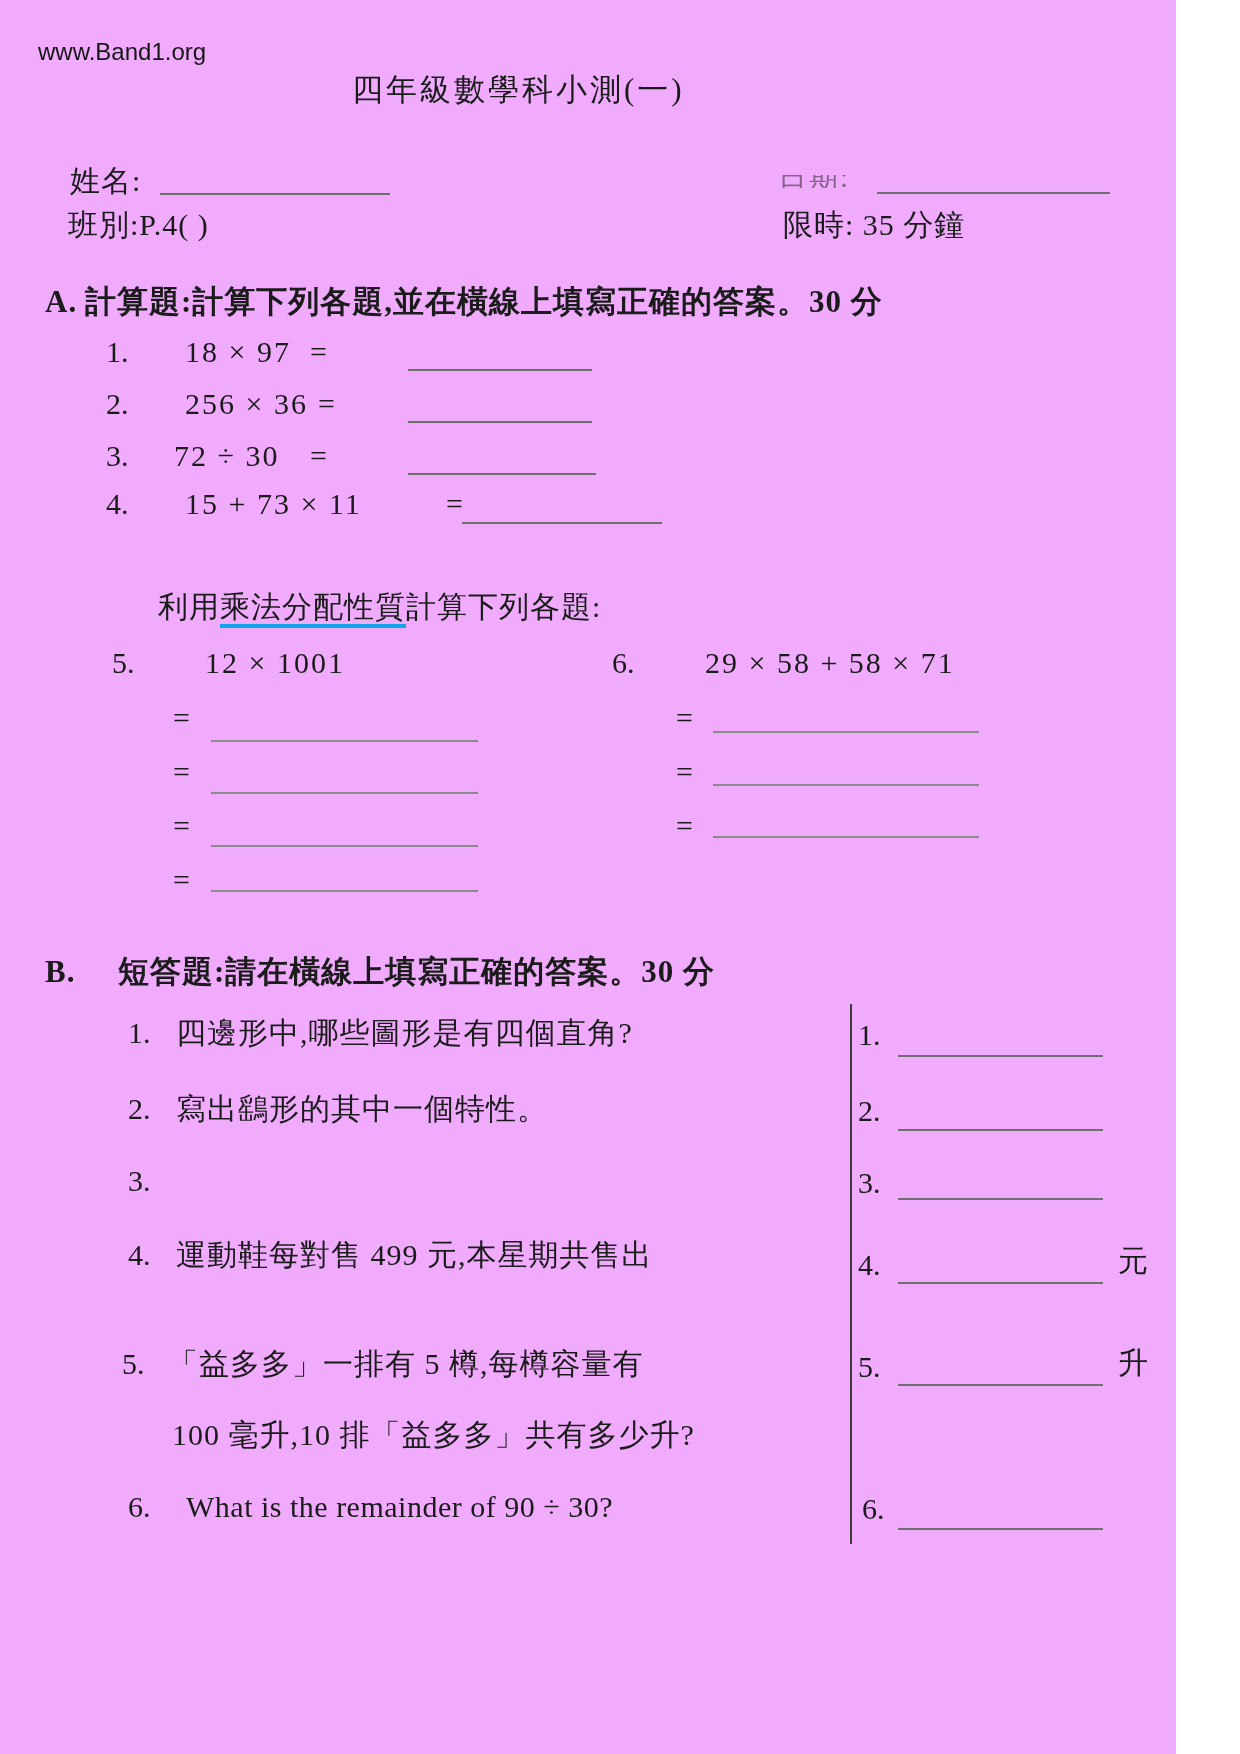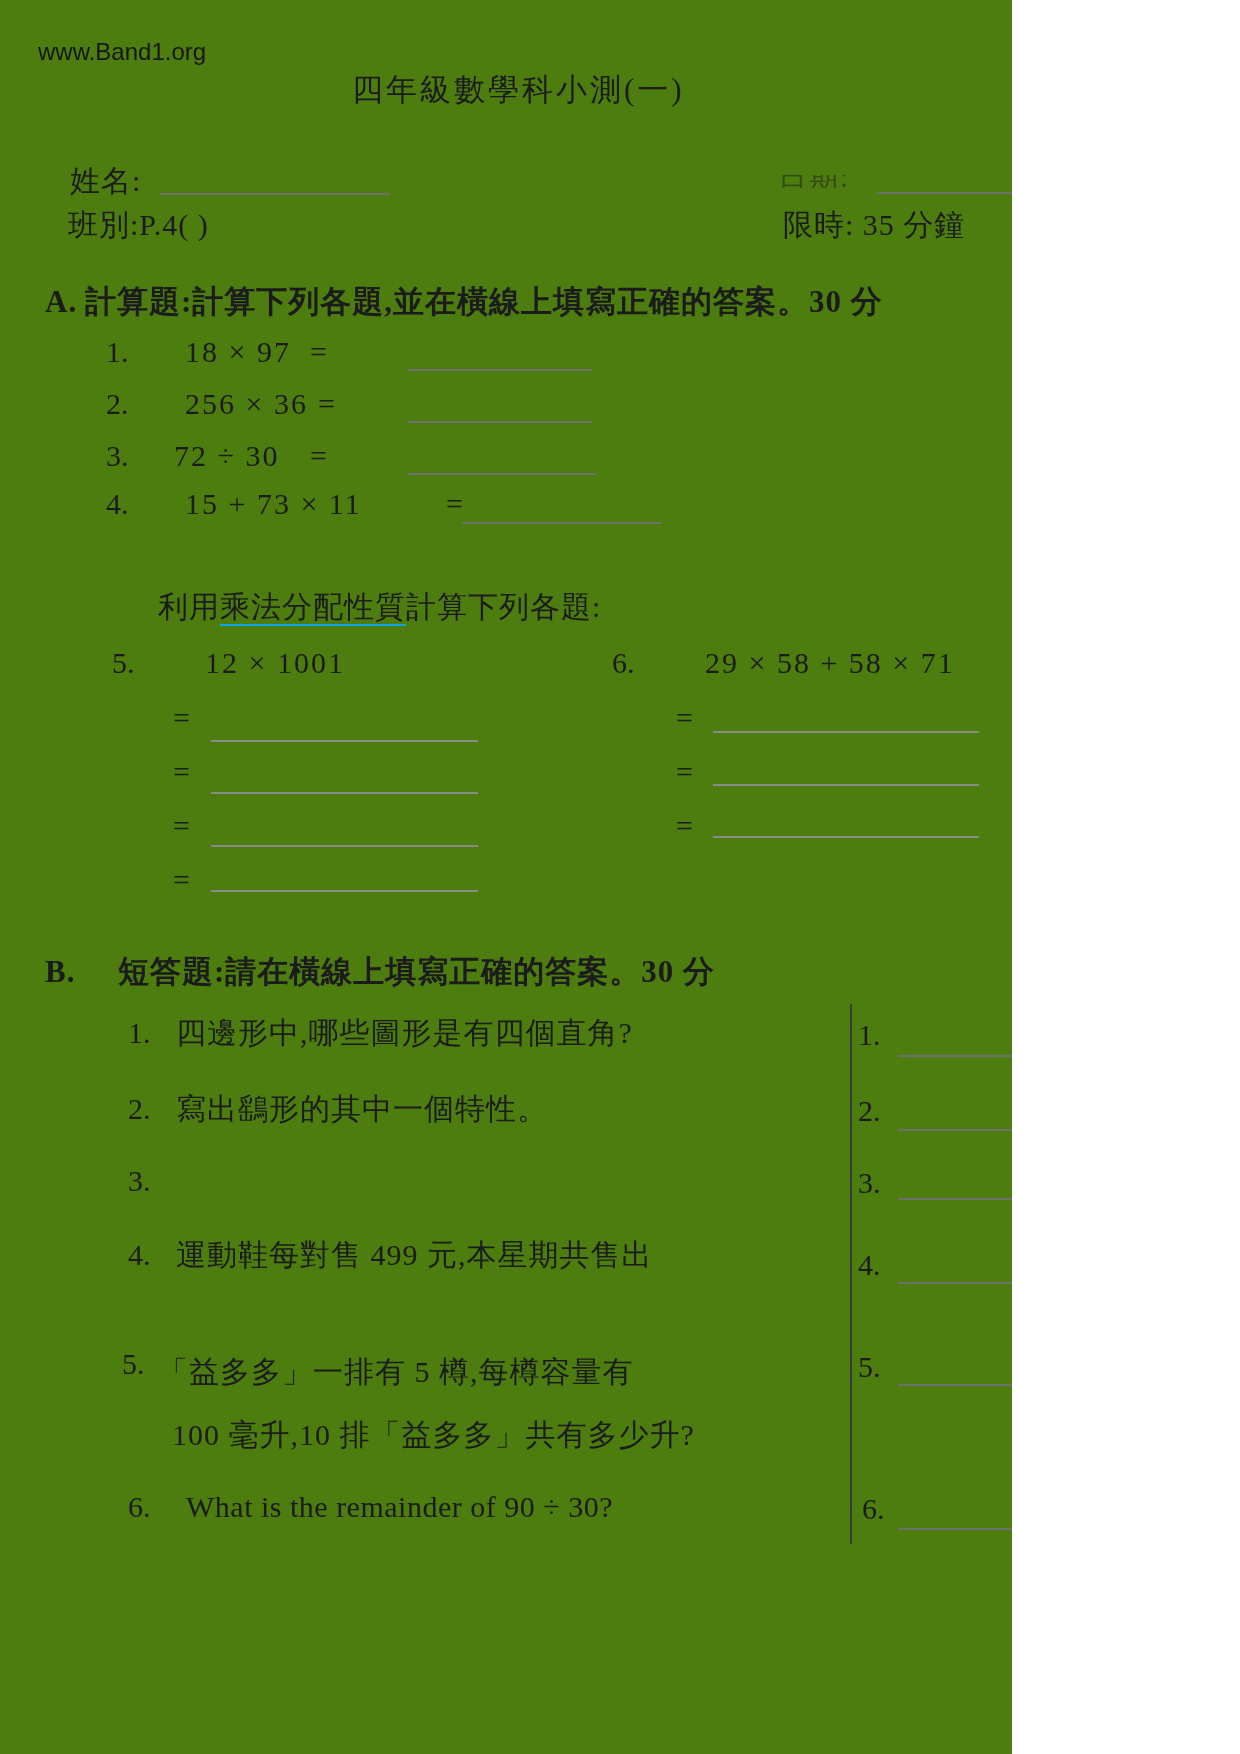--- a/index.html
+++ b/index.html
@@ -1,32 +1,32 @@
 <!DOCTYPE html>
 <html><head>
 <meta charset="utf-8">
 <style>
   html,body{margin:0;padding:0;background:#ffffff;}
   .page{
     position:relative;
-    width:1012px;height:1754px;
-    background:#4d7c0f;
+    width:1176px;height:1754px;
+    background:#f0abfc;
     font-family:"Liberation Serif","DejaVu Serif",serif;
     color:#1b1b1b;
     overflow:hidden;
   }
   .abs{position:absolute;white-space:nowrap;line-height:1.15;}
   .cjk{font-size:30px;letter-spacing:1px;}
   .hdr{font-size:31px;font-weight:600;letter-spacing:1px;}
   .num{font-size:30px;}
   .expr{font-size:30px;letter-spacing:2px;}
   .eq{font-size:30px;}
   .fill-line{position:absolute;border-bottom:2px solid #6f6f6f;height:0;}
   .fill-line.light{border-bottom-color:#8a8a8a;}
-  .u-part{border-bottom:2px solid #0ea5e9;padding-bottom:1px;}
+  .u-part{border-bottom:4px solid #0ea5e9;padding-bottom:1px;}
   .watermark{font-family:"Liberation Sans","DejaVu Sans",sans-serif;font-size:24px;color:#161616;}
   .title{font-size:31px;letter-spacing:3px;}
   .faded-clip{position:absolute;height:13px;overflow:hidden;opacity:.5;}
   .faded-clip span{display:block;margin-top:-17px;font-size:29px;letter-spacing:2px;}
   .divider{position:absolute;width:2px;background:#3c3c3c;}
   .eng{font-size:30px;letter-spacing:0.5px;}
 </style>
 </head>
 <body>
 
@@ -108,21 +108,21 @@
 
   <span class="abs num" style="left:128px;top:1092px;">2.</span>
   <span class="abs cjk" style="left:176px;top:1092px;">寫出鷂形的其中一個特性。</span>
 
   <span class="abs num" style="left:128px;top:1164px;">3.</span>
 
   <span class="abs num" style="left:128px;top:1238px;">4.</span>
   <span class="abs cjk" style="left:176px;top:1238px;">運動鞋每對售 499 元,本星期共售出</span>
 
   <span class="abs num" style="left:122px;top:1347px;">5.</span>
-  <span class="abs cjk" style="left:158px;top:1347px;margin-top:8px;">「益多多」一排有 5 樽,每樽容量有</span>
+  <span class="abs cjk" style="left:168px;top:1347px;">「益多多」一排有 5 樽,每樽容量有</span>
   <span class="abs cjk" style="left:172px;top:1418px;">100 毫升,10 排「益多多」共有多少升?</span>
 
   <span class="abs num" style="left:128px;top:1490px;">6.</span>
   <span class="abs eng" style="left:186px;top:1490px;position:absolute;white-space:nowrap;">What is the remainder of 90 ÷ 30?</span>
 
   <span class="abs num" style="left:858px;top:1018px;">1.</span>
   <div class="fill-line" style="left:898px;top:1055px;width:205px;"></div>
 
   <span class="abs num" style="left:858px;top:1094px;">2.</span>
   <div class="fill-line" style="left:898px;top:1129px;width:205px;"></div>

